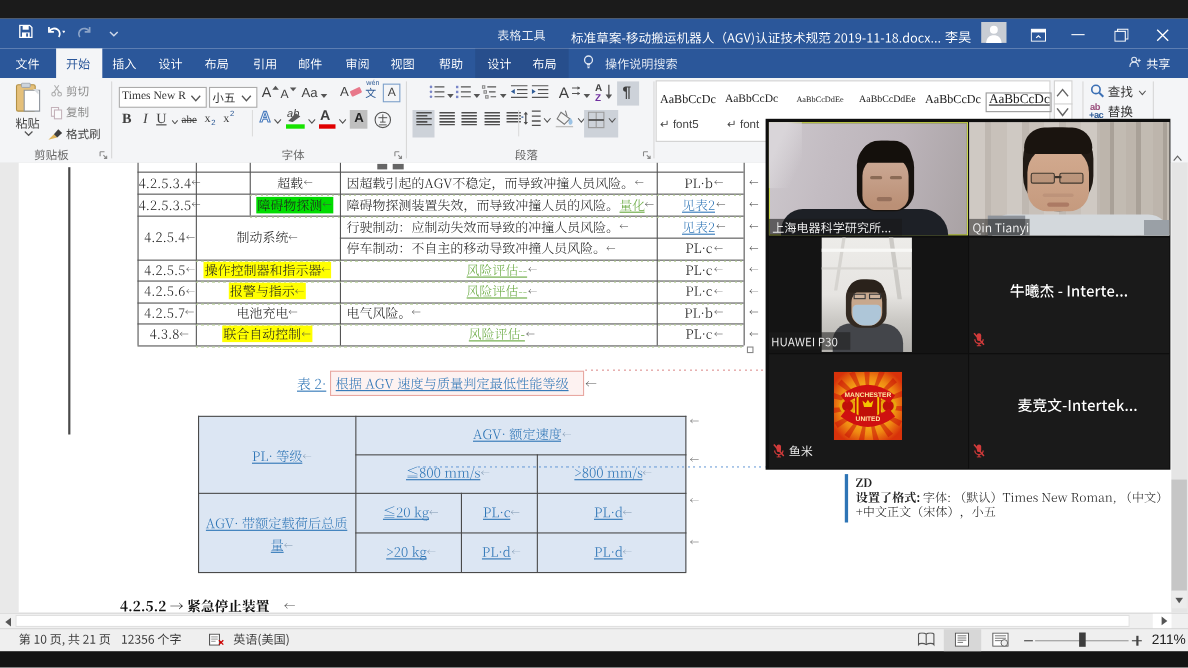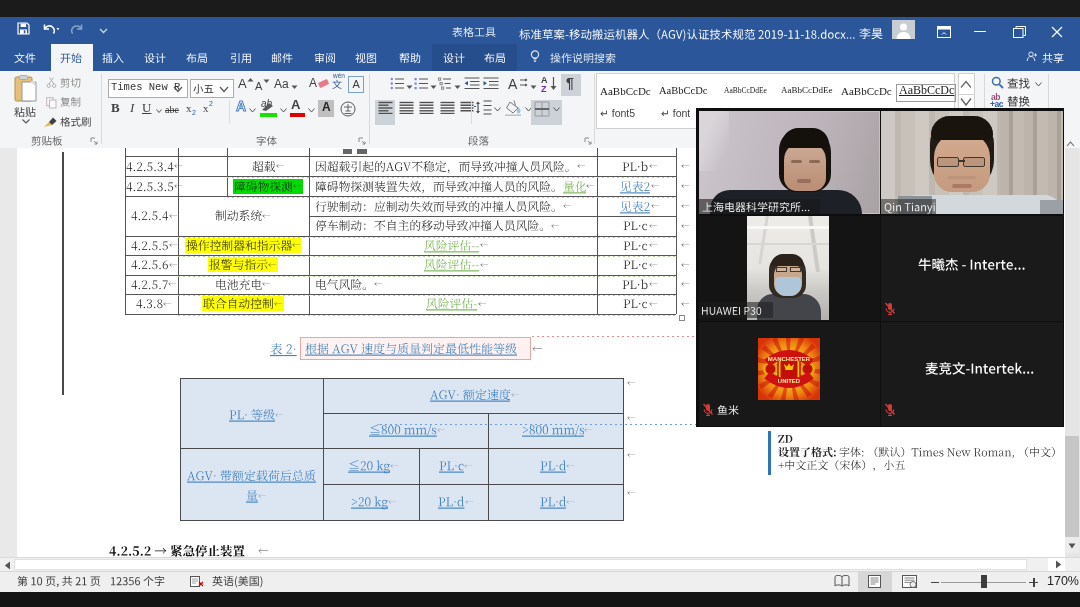--- a/index.html
+++ b/index.html
@@ -553,21 +553,21 @@
         <use href="#g69" x="0"></use>
         <use href="#g68" x="1000"></use>
         <use href="#g75" x="2000"></use>
       </g>
     </svg>
     <svg style="position:absolute;left:90px;top:137px" width="8" height="8" viewBox="0 0 8 8">
       <path d="M1 1h4M1 1v4" stroke="#888"></path>
       <path d="M4 4l3 3M7 4.5V7H4.5" stroke="#888" fill="none"></path>
     </svg>
     <div style="position:absolute;left:108.0px;top:78.5px;width:80.0px;height:19.5px;background:#fff;border:1px solid #ababab"></div>
-    <div style="position:absolute;left:111.0px;top:82.0px;font-size:10.5px;font-family:Liberation Mono, monospace;color:#333;white-space:pre;line-height:1.1;">Times New R</div>
+    <div style="position:absolute;left:111.0px;top:82.0px;font-size:10.5px;font-family:Liberation Serif, serif;color:#333;white-space:pre;line-height:1.1;">Times New R</div>
     <svg style="position:absolute;left:173px;top:86px" width="10" height="7" viewBox="0 0 10 7">
       <path d="M1 1l4 4.5L9 1" fill="none" stroke="#555" stroke-width="1.2"></path>
     </svg>
     <div style="position:absolute;left:189.5px;top:78.5px;width:44.0px;height:19.5px;background:#fff;border:1px solid #ababab"></div>
     <svg style="position:absolute;left:193.0px;top:82.5px;" width="21.0" height="13.7">
       <g fill="#333333" transform="translate(0,9.77) scale(0.010500,-0.010500)">
         <use href="#g76" x="0"></use>
         <use href="#g77" x="1000"></use>
       </g>
     </svg>
@@ -1789,21 +1789,21 @@
     <svg style="position:absolute;left:902px;top:575px" width="15" height="13" viewBox="0 0 15 13">
       <rect x="0.5" y="0.5" width="14" height="12" fill="#fff" stroke="#555"></rect>
       <path d="M2.5 3h10M2.5 5.2h10M2.5 7.4h10" stroke="#777" stroke-width="0.9"></path>
       <circle cx="11" cy="9.5" r="3" fill="#eee" stroke="#555" stroke-width="0.8"></circle>
     </svg>
     <div style="position:absolute;left:931.0px;top:581.5px;width:8.0px;height:1.6px;background:#444"></div>
     <div style="position:absolute;left:941.0px;top:581.8px;width:85.0px;height:1.0px;background:#9a9a9a"></div>
     <div style="position:absolute;left:981.0px;top:575.0px;width:6.0px;height:13.0px;background:#3d3d3d"></div>
     <div style="position:absolute;left:1029.0px;top:581.5px;width:9.0px;height:1.6px;background:#444"></div>
     <div style="position:absolute;left:1033.0px;top:577.7px;width:1.6px;height:9.0px;background:#444"></div>
-    <div style="position:absolute;left:1047.0px;top:575.0px;font-size:12.5px;font-family:'Liberation Sans',sans-serif;color:#222;white-space:pre;line-height:1.1;">170%</div>
+    <div style="position:absolute;left:1047.0px;top:575.0px;font-size:12.5px;font-family:'Liberation Sans',sans-serif;color:#222;white-space:pre;line-height:1.1;">211%</div>
     <div style="position:absolute;left:695.5px;top:108.0px;width:368.0px;height:318.5px;z-index:50;background:#0e0e0e"></div>
     <div style="position:absolute;left:698.5px;top:110.5px;width:181.0px;height:103.5px;z-index:51;background:linear-gradient(105deg,#cdc8cd 0%,#c3bcc2 30%,#bcb4ba 60%,#a9a2a4 100%);border:1.5px solid #c9d64b;overflow:hidden"></div>
     <div style="position:absolute;left:699.0px;top:111.0px;width:30.0px;height:60.0px;z-index:51;background:linear-gradient(115deg,#d9d5d9 30%,rgba(217,213,217,0) 80%)"></div>
     <div style="position:absolute;left:710.0px;top:190.0px;width:152.0px;height:24.0px;z-index:51;background:#1d2026;border-radius:38px 46px 0 0"></div>
     <div style="position:absolute;left:779.0px;top:128.0px;width:52.0px;height:64.0px;z-index:51;background:#17120e;border-radius:22px 24px 18px 18px"></div>
     <div style="position:absolute;left:784.0px;top:142.0px;width:42.0px;height:49.0px;z-index:51;background:linear-gradient(180deg,#cba894 10%,#bb9076 90%);border-radius:18px 18px 13px 13px"></div>
     <div style="position:absolute;left:782.0px;top:128.0px;width:47.0px;height:20.0px;z-index:51;background:#14100c;border-radius:18px 18px 4px 4px"></div>
     <div style="position:absolute;left:791.0px;top:160.0px;width:11.0px;height:3.0px;z-index:51;background:#8a6a55;border-radius:2px"></div>
     <div style="position:absolute;left:809.0px;top:160.0px;width:11.0px;height:3.0px;z-index:51;background:#8a6a55;border-radius:2px"></div>
     <div style="position:absolute;left:797.0px;top:179.0px;width:14.0px;height:4.0px;z-index:51;background:#96705c;border-radius:2px"></div>

